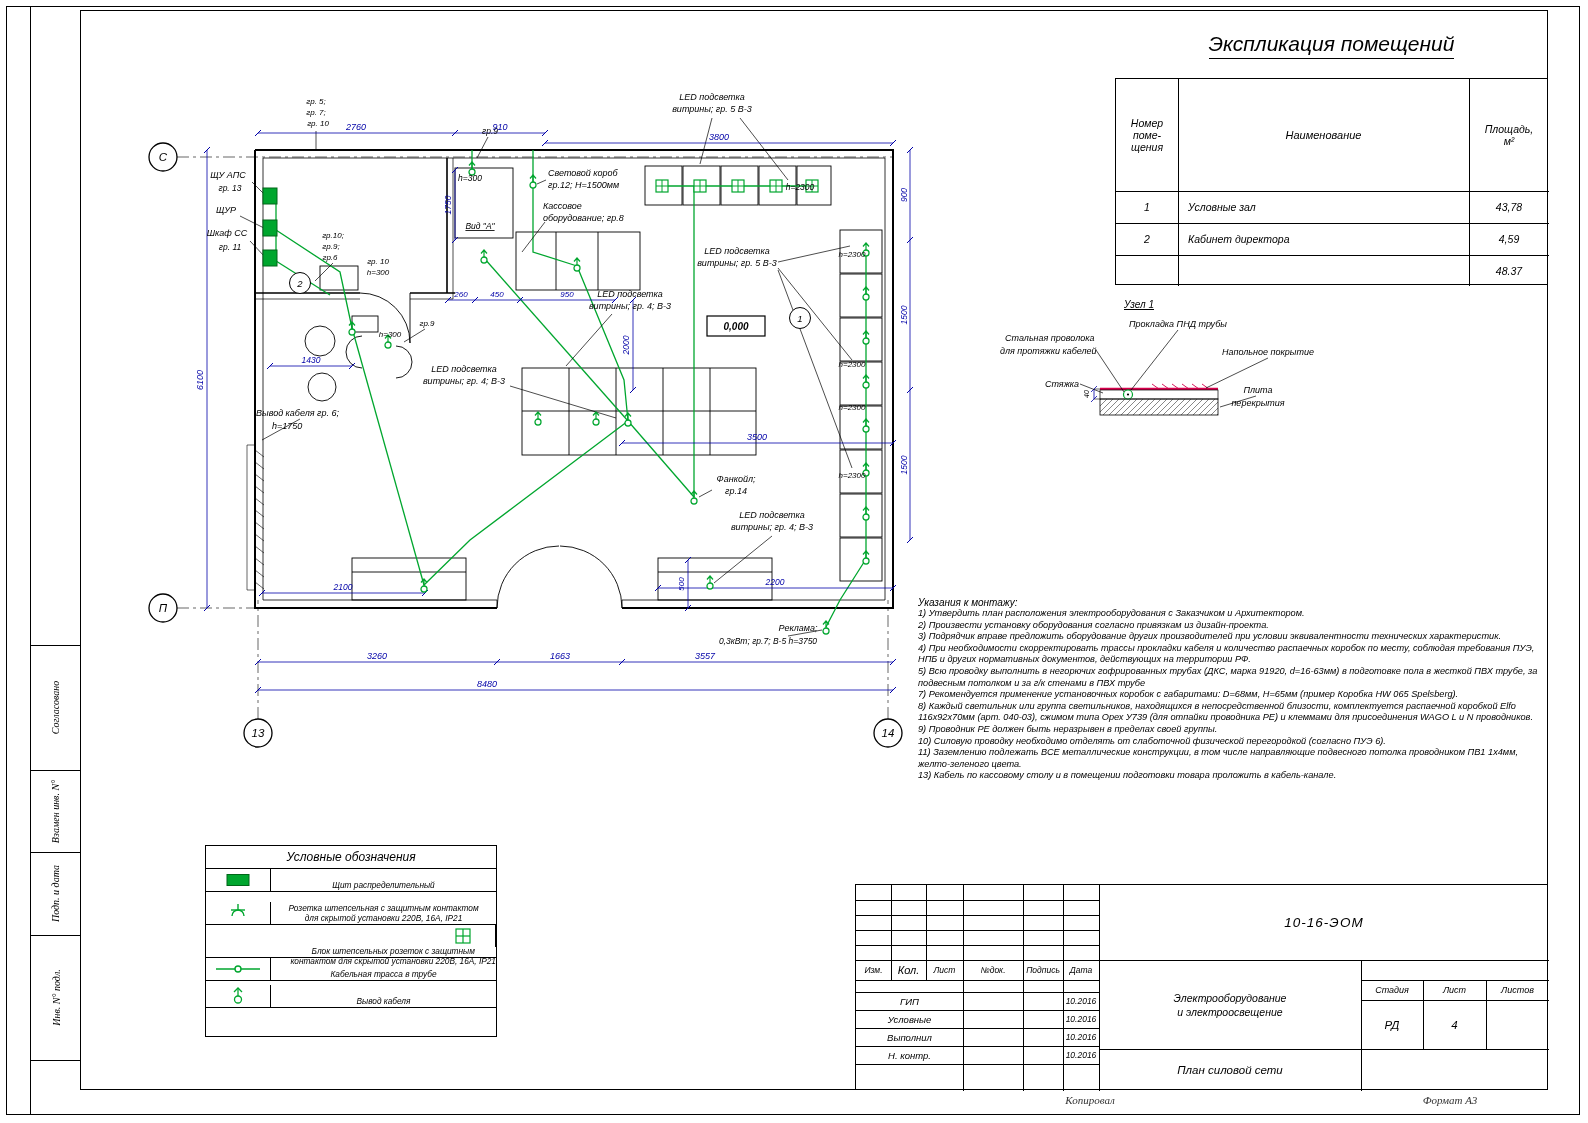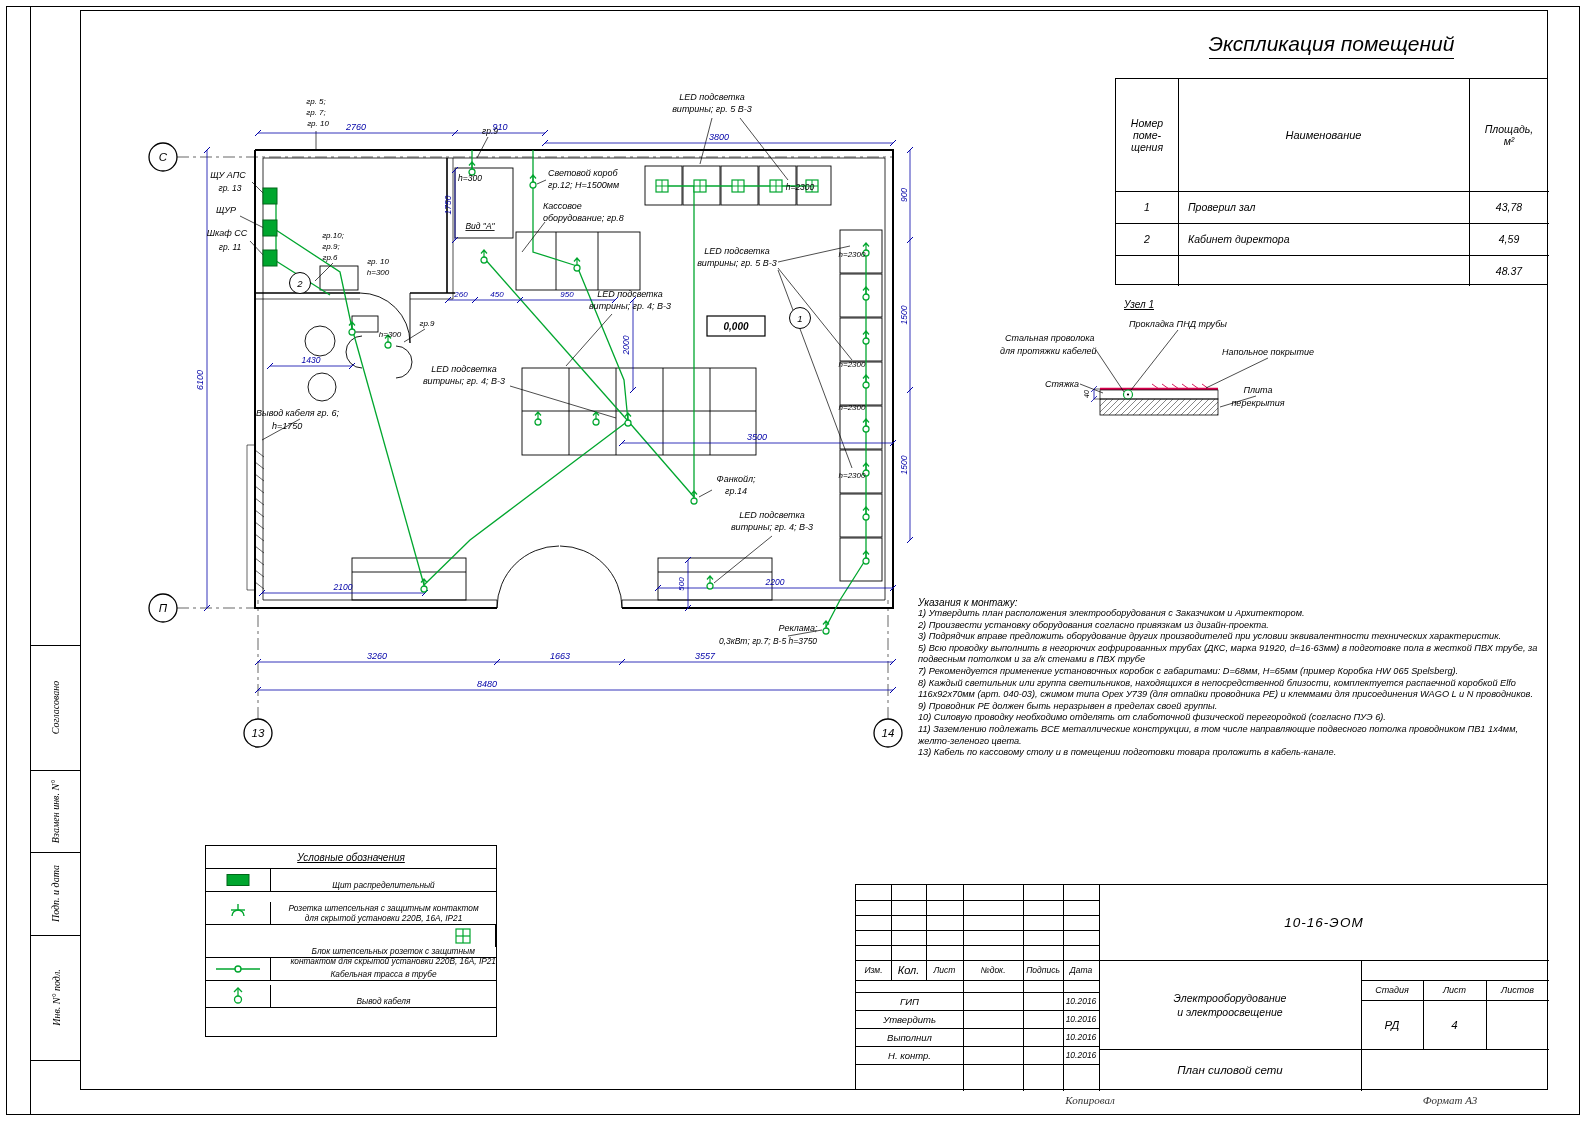--- a/index.html
+++ b/index.html
@@ -20,21 +20,21 @@
   .vl{position:absolute;width:0;border-left:1px solid #000;}
   .hl{position:absolute;height:0;border-top:1px solid #000;}
   .cell{position:absolute;display:flex;align-items:center;justify-content:center;box-sizing:border-box;font-style:italic;text-align:center;}
   .cell.left{justify-content:flex-start;text-align:left;padding-left:10px;}
   
   .notes{position:absolute;left:918px;top:597px;width:630px;font-style:italic;}
   .notes-title{font-size:10px;}
   .note-item{font-size:9.2px;line-height:11.6px;}
   
   .legend{position:absolute;left:205px;top:845px;width:292px;border:1.4px solid #000;box-sizing:border-box;font-style:italic;}
-  .lg-title{height:22px;display:flex;align-items:center;justify-content:center;font-size:10px;border-bottom:1px solid #000;text-decoration:underline;}
+  .lg-title{height:22px;display:flex;align-items:center;justify-content:center;font-size:12px;border-bottom:1px solid #000;}
   .lg-row{display:flex;border-bottom:1px solid #000;align-items:flex-end;}
   .lg-sym{width:64px;border-right:1px solid #000;display:flex;align-items:center;justify-content:center;flex:none;}
   .lg-lab{flex:1;display:flex;align-items:center;justify-content:center;font-size:8.3px;line-height:9.8px;text-align:center;white-space:pre-line;}
   
   .tb{position:absolute;left:855px;top:884px;width:693px;height:206px;border:1.6px solid #000;box-sizing:border-box;}
   .tbc{position:absolute;display:flex;align-items:center;justify-content:center;box-sizing:border-box;font-style:italic;text-align:center;}
   .footer-label{position:absolute;font-family:"Liberation Serif",serif;font-style:italic;font-size:11px;color:#333;}
 </style>
 </head>
 <body>
@@ -495,35 +495,36 @@
     <div class="hl" style="left:0;top:112px;width:433px"></div>
     <div class="hl" style="left:0;top:144px;width:433px"></div>
     <div class="hl" style="left:0;top:176px;width:433px"></div>
     <div class="cell pre" style="left:0;top:0;width:62px;height:112px;font-size:10.5px">Номер
 поме-
 щения</div>
     <div class="cell pre" style="left:353px;top:0;width:80px;height:112px;font-size:10.5px">Площадь,
 м²</div>
     <div class="cell" style="left:62px;top:0;width:291px;height:112px;font-size:11px">Наименование</div>
     <div class="cell" style="left:0;top:112px;width:62px;height:32px;font-size:10.5px">1</div>
-    <div class="cell left" style="left:62px;top:112px;width:291px;height:32px;font-size:10.5px">Проверил зал</div>
+    <div class="cell left" style="left:62px;top:112px;width:291px;height:32px;font-size:10.5px">Условные зал</div>
     <div class="cell" style="left:353px;top:112px;width:80px;height:32px;font-size:10.5px">43,78</div>
     <div class="cell" style="left:0;top:144px;width:62px;height:32px;font-size:10.5px">2</div>
     <div class="cell left" style="left:62px;top:144px;width:291px;height:32px;font-size:10.5px">Кабинет директора</div>
     <div class="cell" style="left:353px;top:144px;width:80px;height:32px;font-size:10.5px">4,59</div>
     <div class="cell" style="left:0;top:176px;width:62px;height:31px;font-size:10.5px"></div>
     <div class="cell" style="left:353px;top:176px;width:80px;height:31px;font-size:10.5px">48.37</div>
   </div>
 
   <div class="notes">
     <div class="notes-title">Указания к монтажу:</div>
     <div id="notes-list">
         <div class="note-item">1) Утвердить план расположения электрооборудования с Заказчиком и Архитектором.</div>
         <div class="note-item">2) Произвести установку оборудования согласно привязкам из дизайн-проекта.</div>
         <div class="note-item">3) Подрядчик вправе предложить оборудование других производителей при условии эквивалентности технических характеристик.</div>
+        <div class="note-item">4) При необходимости скорректировать трассы прокладки кабеля и количество распаечных коробок по месту, соблюдая требования ПУЭ, НПБ и других нормативных документов, действующих на территории РФ.</div>
         <div class="note-item">5) Всю проводку выполнить в негорючих гофрированных трубах (ДКС, марка 91920, d=16-63мм) в подготовке пола в жесткой ПВХ трубе, за подвесным потолком и за г/к стенами в ПВХ трубе</div>
         <div class="note-item">7) Рекомендуется применение установочных коробок с габаритами: D=68мм, Н=65мм (пример Коробка HW 065 Spelsberg).</div>
         <div class="note-item">8) Каждый светильник или группа светильников, находящихся в непосредственной близости, комплектуется распаечной коробкой Elfo 116х92х70мм (арт. 040-03), сжимом типа Орех У739 (для отпайки проводника PE) и клеммами для присоединения WAGO L и N проводников.</div>
         <div class="note-item">9) Проводник PE должен быть неразрывен в пределах своей группы.</div>
         <div class="note-item">10) Силовую проводку необходимо отделять от слаботочной физической перегородкой (согласно ПУЭ 6).</div>
         <div class="note-item">11) Заземлению подлежать ВСЕ металлические конструкции, в том числе направляющие подвесного потолка проводником ПВ1 1х4мм, желто-зеленого цвета.</div>
         <div class="note-item">13) Кабель по кассовому столу и в помещении подготовки товара проложить в кабель-канале.</div>
       </div>
   </div>
 
@@ -617,21 +618,21 @@
     <div class="hl" style="left:243px;top:164px;width:450px"></div>
 
     <div class="tbc" style="left:0;top:75px;width:35px;height:20px;font-size:8.5px">Изм.</div>
     <div class="tbc" style="left:35px;top:75px;width:35px;height:20px;font-size:11px">Кол.</div>
     <div class="tbc" style="left:70px;top:75px;width:37px;height:20px;font-size:8.5px">Лист</div>
     <div class="tbc" style="left:107px;top:75px;width:60px;height:20px;font-size:8.5px">№док.</div>
     <div class="tbc" style="left:167px;top:75px;width:40px;height:20px;font-size:8.5px">Подпись</div>
     <div class="tbc" style="left:207px;top:75px;width:36px;height:20px;font-size:8.5px">Дата</div>
 
     <div class="tbc" style="left:0;top:107px;width:107px;height:18px;font-size:9.5px">ГИП</div>
-    <div class="tbc" style="left:0;top:125px;width:107px;height:18px;font-size:9.5px">Утвердить</div>
+    <div class="tbc" style="left:0;top:125px;width:107px;height:18px;font-size:9.5px">Условные</div>
     <div class="tbc" style="left:0;top:143px;width:107px;height:18px;font-size:9.5px">Выполнил</div>
     <div class="tbc" style="left:0;top:161px;width:107px;height:18px;font-size:9.5px">Н. контр.</div>
     <div class="tbc" style="left:207px;top:107px;width:36px;height:18px;font-size:8.5px">10.2016</div>
     <div class="tbc" style="left:207px;top:125px;width:36px;height:18px;font-size:8.5px">10.2016</div>
     <div class="tbc" style="left:207px;top:143px;width:36px;height:18px;font-size:8.5px">10.2016</div>
     <div class="tbc" style="left:207px;top:161px;width:36px;height:18px;font-size:8.5px">10.2016</div>
 
     <div class="tbc" style="left:243px;top:0;width:450px;height:75px;font-size:13.5px;letter-spacing:1px">10-16-ЭОМ</div>
     <div class="tbc pre" style="left:243px;top:75px;width:262px;height:89px;font-size:10.5px;line-height:14px">Электрооборудование
 и электроосвещение</div>

